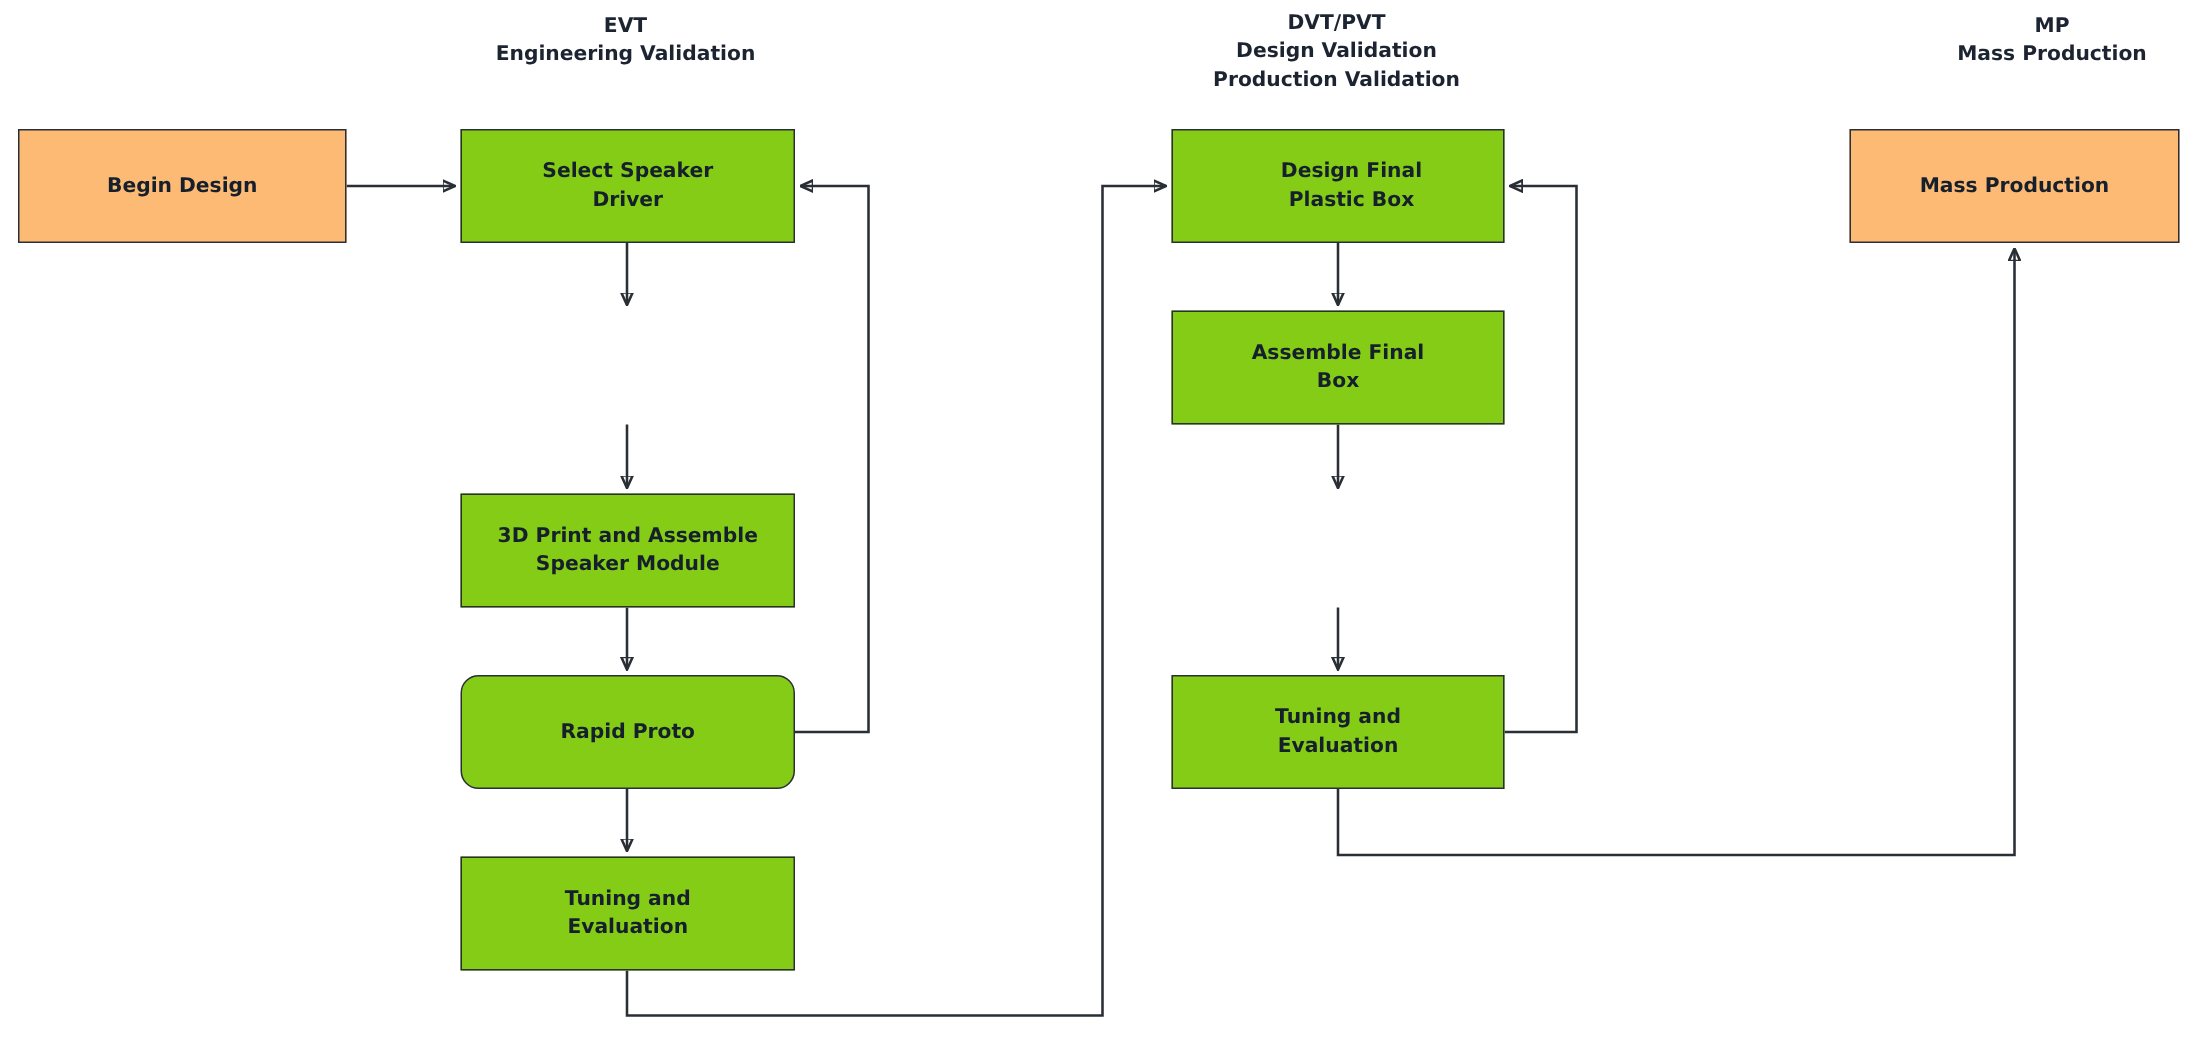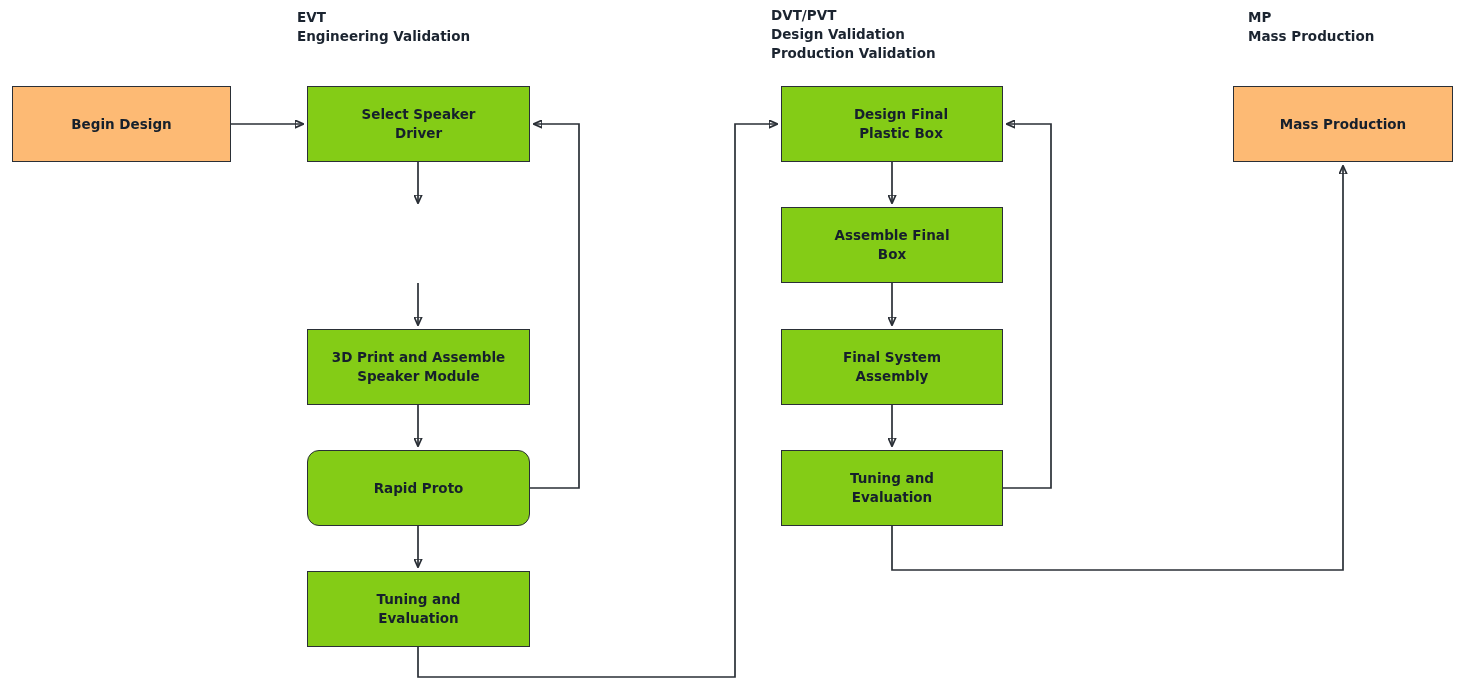--- a/index.html
+++ b/index.html
@@ -12,21 +12,21 @@
   }
   #canvas {
     position: relative;
     width: 1466px;
     height: 692px;
     background: #ffffff;
     overflow: hidden;
   }
   .phase-title {
     position: absolute;
-    text-align: left;
+    text-align: center;
     color: #1b2430;
     font-size: 13.5px;
     line-height: 19px;
     font-weight: 700;
     white-space: pre-line;
   }
   .node {
     position: absolute;
     box-sizing: border-box;
     border: 1.6px solid #2a2f36;
@@ -107,20 +107,18 @@
   <div class="node light" style="left:307px; top:329px; width:223px; height:76px;">3D Print  and Assemble
 Speaker Module</div>
   <div class="node light" style="left:307px; top:450px; width:223px; height:76px;border-radius:12px;">Rapid Proto</div>
   <div class="node light" style="left:307px; top:571px; width:223px; height:76px;">Tuning and
 Evaluation</div>
 
   <div class="node light" style="left:781px; top:86px; width:222px; height:76px;padding-left:24px;">Design Final
 Plastic Box</div>
   <div class="node light" style="left:781px; top:207px; width:222px; height:76px;">Assemble Final
 Box</div>
-  <div class="node light" style="left:781px; top:329px; width:222px; height:76px;">Final System
-Assembly</div>
   <div class="node light" style="left:781px; top:450px; width:222px; height:76px;">Tuning and
 Evaluation</div>
 
   <div class="node strong" style="left:1233px; top:86px; width:220px; height:76px;">Mass Production</div>
 
 </div>
 
 </body></html>

